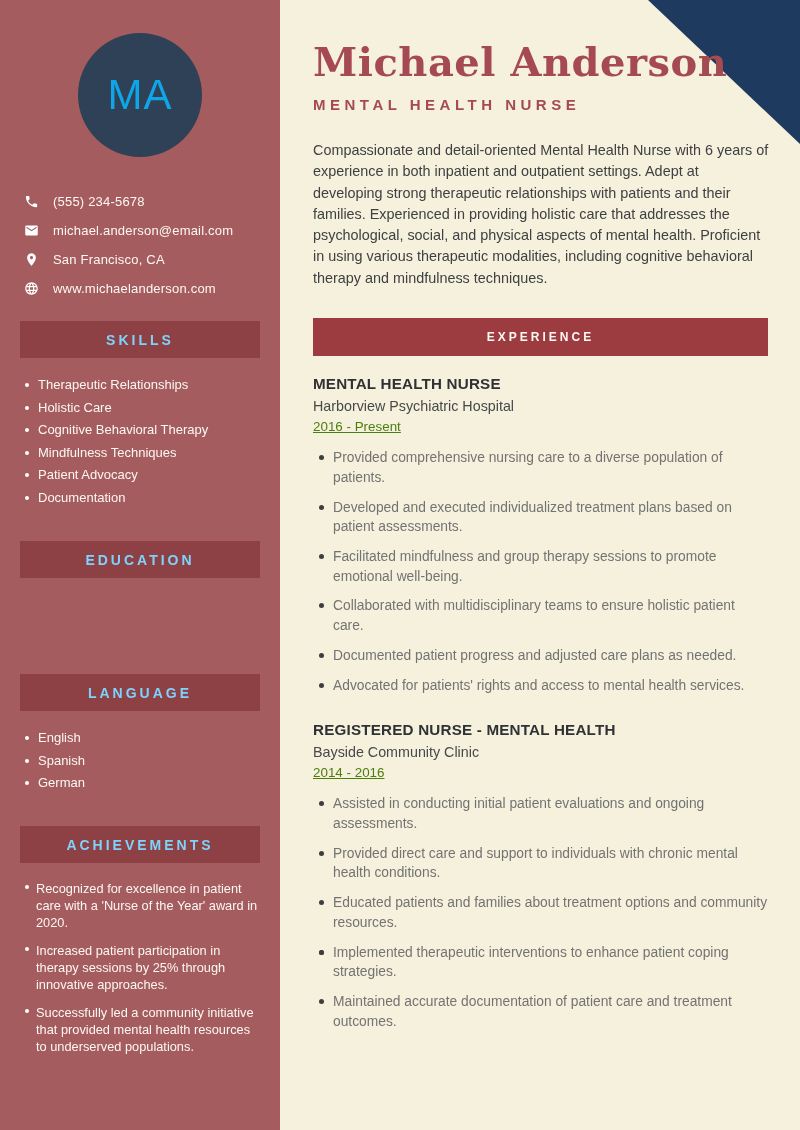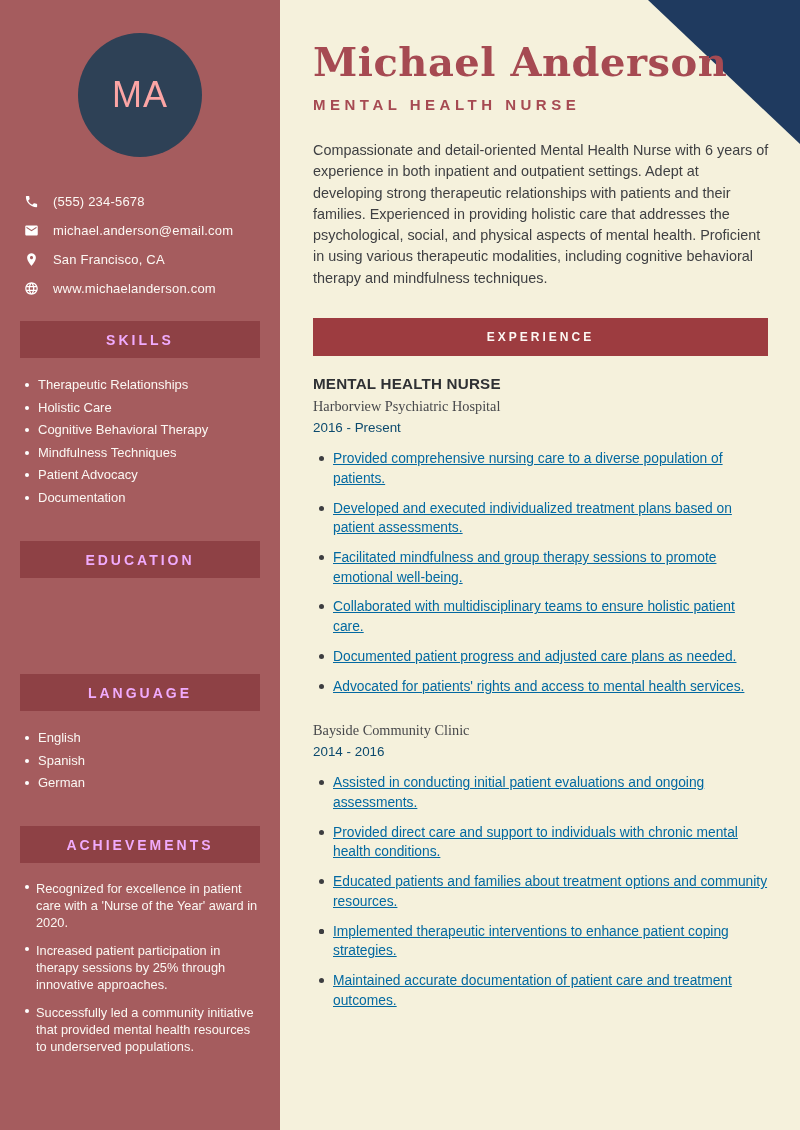--- a/index.html
+++ b/index.html
@@ -26,24 +26,24 @@
   }
   .avatar {
     position: absolute;
     left: 78px; top: 33px;
     width: 124px; height: 124px;
     border-radius: 50%;
     background: #2E4156;
     display: flex; align-items: center; justify-content: center;
   }
   .avatar span {
-    font-size: 36px;
+    font-size: 42px;
     font-weight: 500;
     letter-spacing: 1px;
-    color: #fca5a5;
+    color: #0ea5e9;
   }
   .contact {
     position: absolute;
     left: 24px; top: 192px;
     width: 240px;
   }
   .contact-row {
     display: flex;
     align-items: center;
     margin-bottom: 10px;
@@ -56,21 +56,21 @@
     width: 240px;
     margin: 0 0 0 20px;
     height: 37px;
     background: #8E4145;
     display: flex; align-items: center; justify-content: center;
   }
   .side-box span {
     font-size: 14px;
     font-weight: 700;
     letter-spacing: 3px;
-    color: #f0abfc;
+    color: #7dd3fc;
   }
   .skills-box     { position: absolute; top: 321px; }
   .education-box  { position: absolute; top: 541px; }
   .language-box   { position: absolute; top: 674px; }
   .achieve-box    { position: absolute; top: 826px; }
 
   ul.side-list { list-style: none; position: absolute; left: 25px; width: 238px; }
   .skills-list   { top: 378px; }
   .language-list { top: 731px; }
   .achieve-list  { top: 880px; left: 25px; width: 240px; }
@@ -160,40 +160,39 @@
   .job-title {
     font-size: 15.2px;
     font-weight: 700;
     color: #2F3134;
     letter-spacing: 0.2px;
   }
   .job-company {
     margin-top: 6px;
     font-size: 14.3px;
     color: #47484B;
-    font-family: Liberation Serif, serif;
   }
   .job-dates {
     margin-top: 5px;
     font-size: 13.4px;
-    color: #0c4a6e;
+    color: #4d7c0f;
+    text-decoration: underline;
   }
   ul.job-bullets {
     list-style: none;
     margin-top: 14px;
     width: 455px;
   }
   .job-bullets li {
     position: relative;
     padding-left: 20px;
     font-size: 13.8px;
     line-height: 1.43;
-    color: #0369a1;
+    color: #737373;
     margin-bottom: 10px;
-    text-decoration: underline;
   }
   .job-bullets .dot {
     position: absolute;
     left: 6px; top: 7px;
     width: 5px; height: 5px;
     border-radius: 50%;
     background: #3C3D40;
   }
 </style>
 </head>
@@ -290,20 +289,21 @@
         <li><span class="dot"></span><span>Provided comprehensive nursing care to a diverse population of patients.</span></li>
         <li><span class="dot"></span><span>Developed and executed individualized treatment plans based on patient assessments.</span></li>
         <li><span class="dot"></span><span>Facilitated mindfulness and group therapy sessions to promote emotional well-being.</span></li>
         <li><span class="dot"></span><span>Collaborated with multidisciplinary teams to ensure holistic patient care.</span></li>
         <li><span class="dot"></span><span>Documented patient progress and adjusted care plans as needed.</span></li>
         <li><span class="dot"></span><span>Advocated for patients' rights and access to mental health services.</span></li>
       </ul>
     </section>
 
     <section class="job">
+      <div class="job-title">REGISTERED NURSE - MENTAL HEALTH</div>
       <div class="job-company">Bayside Community Clinic</div>
       <div class="job-dates">2014 - 2016</div>
       <ul class="job-bullets">
         <li><span class="dot"></span><span>Assisted in conducting initial patient evaluations and ongoing assessments.</span></li>
         <li><span class="dot"></span><span>Provided direct care and support to individuals with chronic mental health conditions.</span></li>
         <li><span class="dot"></span><span>Educated patients and families about treatment options and community resources.</span></li>
         <li><span class="dot"></span></li>
         <li><span class="dot"></span><span>Implemented therapeutic interventions to enhance patient coping strategies.</span></li>
         <li><span class="dot"></span><span>Maintained accurate documentation of patient care and treatment outcomes.</span></li>
       </ul>

